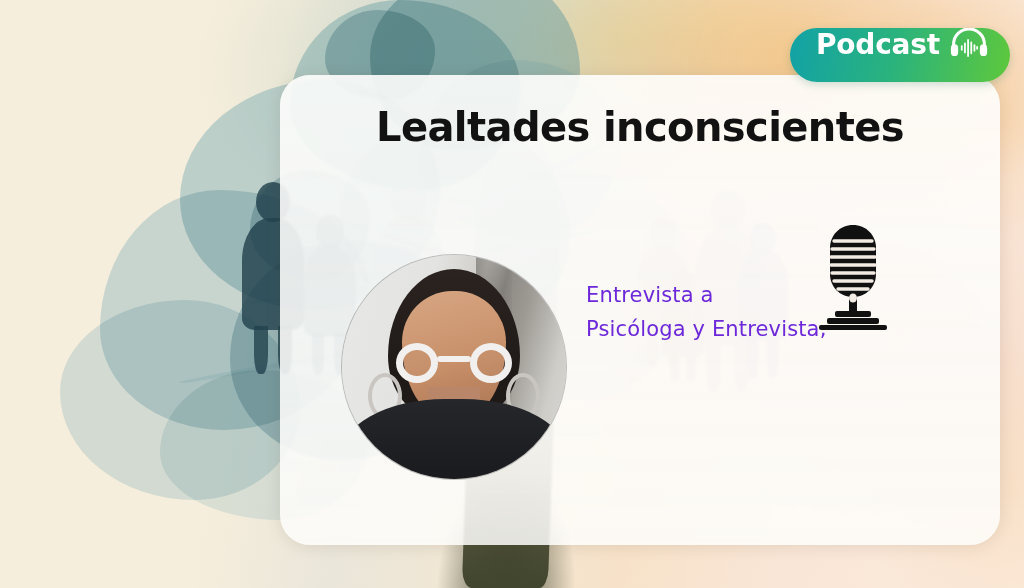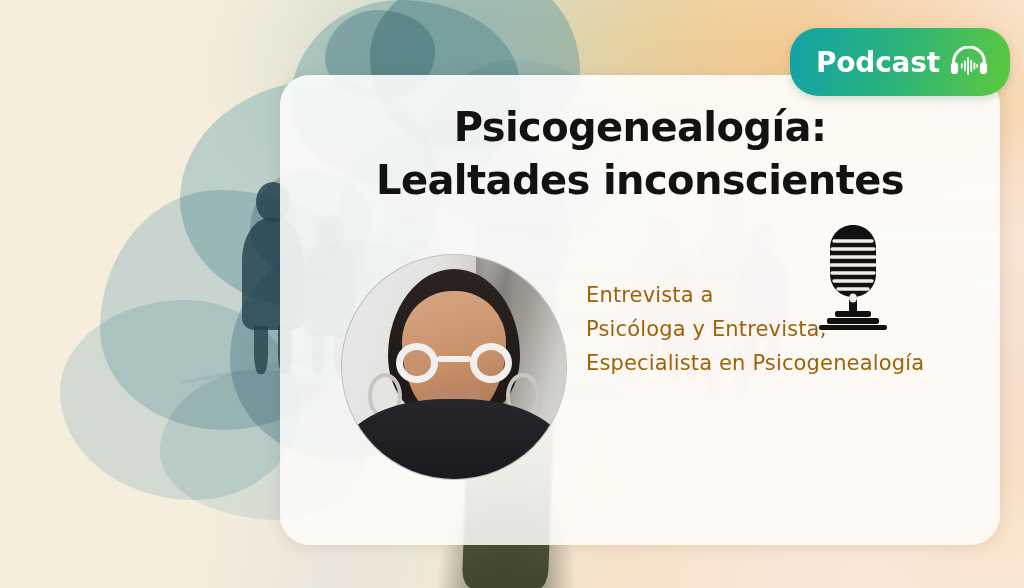--- a/index.html
+++ b/index.html
@@ -293,21 +293,21 @@
     box-sizing: border-box;
   }
   .hoop.l { left: 26px; }
   .hoop.r { right: 26px; }
 
   
   .guest {
     position: absolute;
     left: 306px;
     top: 203px;
-    color: #a16207;
+    color: #6d28d9;
   }
   .guest-line {
     font-family: "DejaVu Sans", sans-serif;
     font-weight: normal;
     font-size: 21px;
     line-height: 34px;
     letter-spacing: 0.15px;
     white-space: nowrap;
   }
 
@@ -318,24 +318,23 @@
     top: 148px;
     width: 96px;
     height: 110px;
   }
 
   
   .badge {
     position: absolute;
     left: 790px;
     top: 28px;
-    height: 68px;
+    height: 54px;
     padding: 0 22px 0 26px;
     display: flex;
-    align-items: center;
     gap: 10px;
     border-radius: 28px;
     background: linear-gradient(100deg, #12a2a6 0%, #2bb37c 48%, #5ec83c 100%);
     box-shadow: 0 3px 9px rgba(40,120,90,.22);
   }
   .badge-label {
     font-family: "DejaVu Sans", sans-serif;
     font-weight: bold;
     font-size: 28px;
     letter-spacing: -0.2px;
@@ -420,21 +419,20 @@
     <div class="fig-head" style="width:27px;height:32px;background:rgba(196,178,188,.78);"></div>
     <div class="fig-body" style="top:28px;width:50px;height:90px;background:rgba(196,178,188,.78);"></div>
     <div class="fig-leg" style="left:12px;top:114px;width:11px;height:42px;background:rgba(196,178,188,.76);"></div>
     <div class="fig-leg" style="left:32px;top:114px;width:11px;height:42px;background:rgba(196,178,188,.76);"></div>
   </div>
 
   <div class="card">
     <div class="card-fade"></div>
 
     <div class="title-wrap">
-      <div class="title-line">Psicogenealogía:</div>
       <div class="title-line">Lealtades inconscientes</div>
     </div>
 
     <div class="portrait">
       <div class="ph-wall"></div>
       <div class="ph-hair"></div>
       <div class="ph-face"></div>
       <div class="ph-neck"></div>
       <div class="hoop l"></div>
       <div class="hoop r"></div>
@@ -465,21 +463,20 @@
           <line x1="29" y1="58" x2="67" y2="58"></line>
           <line x1="33" y1="66" x2="63" y2="66"></line>
         </g>
         <ellipse cx="48" cy="75" rx="4" ry="4.6" fill="#f3ece5"></ellipse>
       </svg>
     </div>
 
     <div class="guest">
       <div class="guest-line">Entrevista a</div>
       <div class="guest-line">Psicóloga y Entrevista,</div>
-      <div class="guest-line">Especialista en Psicogenealogía</div>
     </div>
   </div>
 
   <div class="badge">
     <span class="badge-label">Podcast</span>
     <span>
       <svg viewBox="0 0 42 32" width="38" height="29" aria-hidden="true">
         <path d="M4 22v-4a17 17 0 0 1 34 0v4" fill="none" stroke="#ffffff" stroke-width="3.4" stroke-linecap="round"></path>
         <rect x="1" y="18" width="8" height="13" rx="4" fill="#ffffff"></rect>
         <rect x="33" y="18" width="8" height="13" rx="4" fill="#ffffff"></rect>

